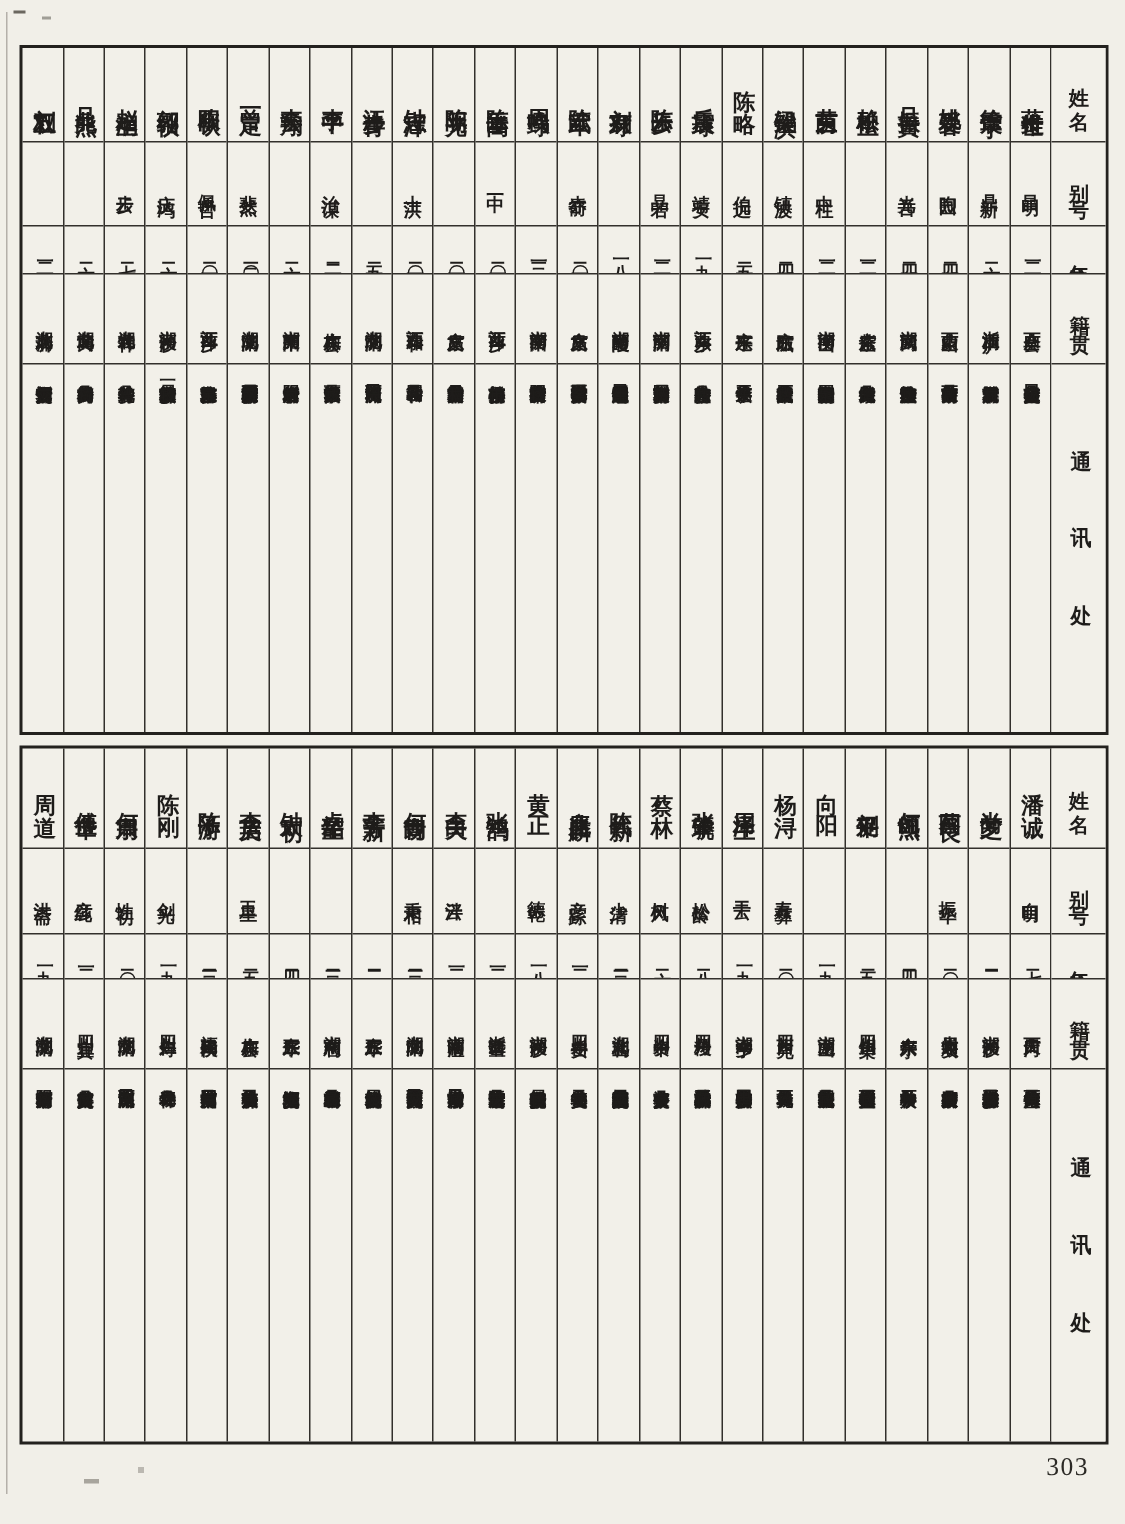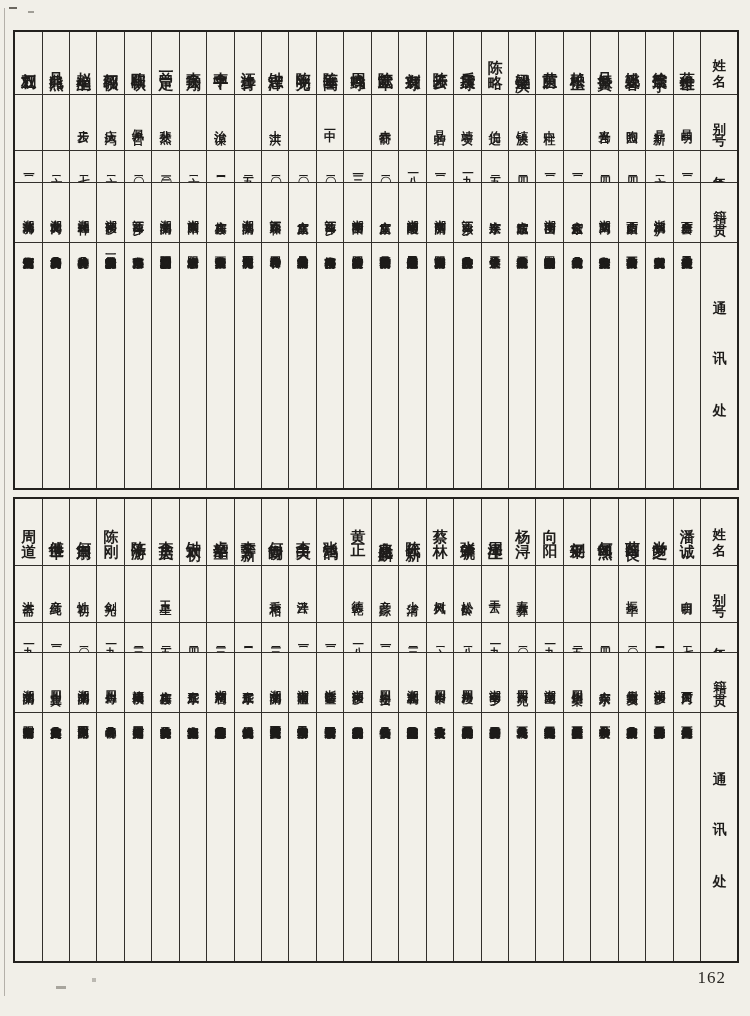--- a/index.html
+++ b/index.html
@@ -963,13 +963,13 @@
       </div>
       <div class="cell origin">
         <span class="v">湖北浏阳</span>
       </div>
       <div class="cell addr">
         <span class="v">浏阳何家场菊芳斋转</span>
       </div>
     </div>
   </div>
 
-<div class="page-number">162</div>
+<div class="page-number">303</div>
 
 </body></html>

